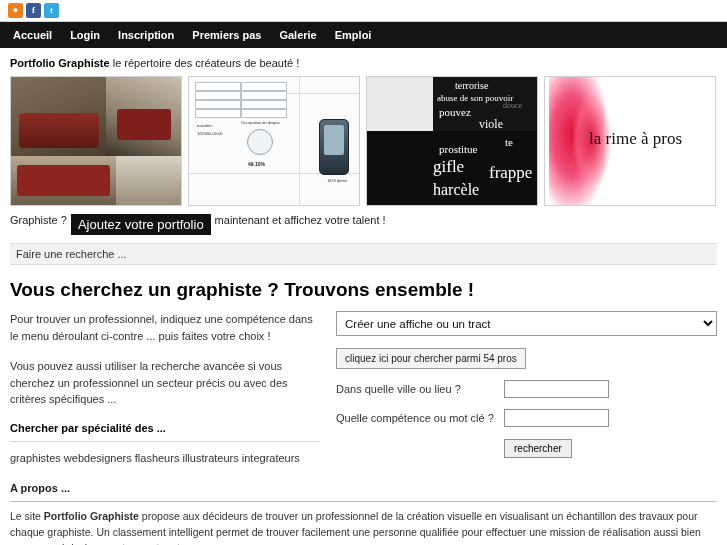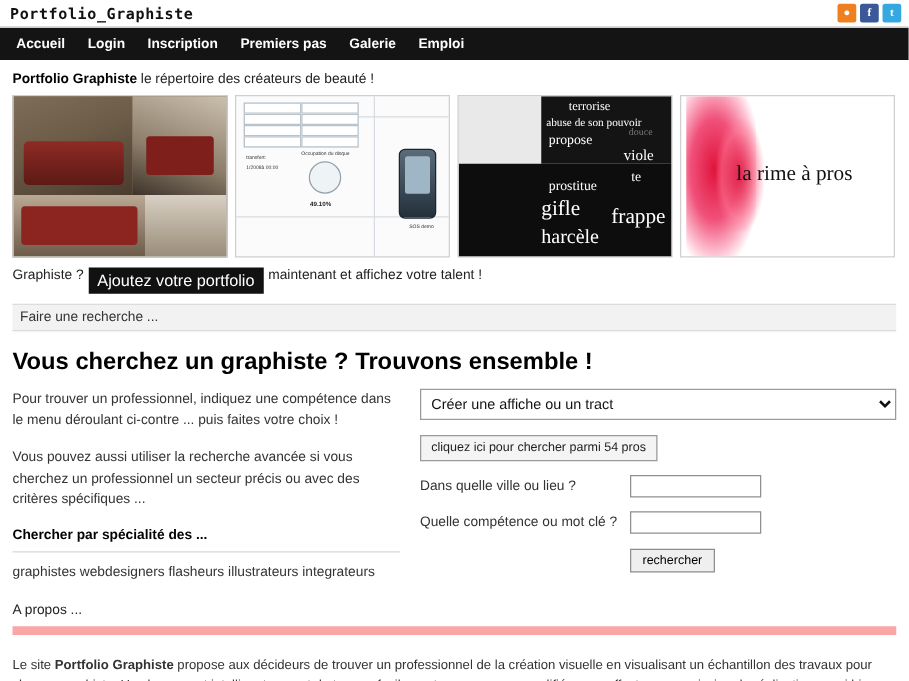--- a/index.html
+++ b/index.html
@@ -271,38 +271,37 @@
     font-size: 10px;
     padding: 3px 9px;
     cursor: pointer;
   }
 
   
   .about {
     margin: 18px 10px 0 10px;
   }
   .about h4 {
-    margin: 0 0 16px 0;
-    font-size: 11px;
-    font-weight: normal;
-    border-bottom: 7px solid #fca5a5;
+    margin: 0 0 6px 0;
+    font-size: 11px;
+    font-weight: bold;
+    border-bottom: 1px solid #fca5a5;
     padding-bottom: 7px;
   }
   .about p {
     margin: 0;
     font-size: 10.5px;
     line-height: 1.55;
     color: #333;
   }
 </style>
 </head>
 <body>
 
 <div class="topbar">
-  <div class="logo">Portfolio_Graphiste</div>
   <div class="social">
     <span class="s-ic s-rss">●</span>
     <span class="s-ic s-fb">f</span>
     <span class="s-ic s-tw">t</span>
   </div>
 </div>
 
 <div class="nav">
   <div class="nav-item">Accueil</div>
   <div class="nav-item">Login</div>
@@ -346,22 +345,22 @@
     <div class="phone"></div>
     <div class="lbl" style="right:12px; top:101px;">SOS demo</div>
   </div>
 
   <div class="thumb t3">
     <div class="blk" style="left:0; top:0; width:172px; height:54px; background:#e9e9e9;"></div>
     <div class="blk" style="left:0; top:54px; width:172px; height:76px;"></div>
     <div class="blk" style="left:66px; top:0; width:106px; height:54px; background:#141414;"></div>
     <div class="w" style="left:88px; top:3px; font-size:10px;">terrorise</div>
     <div class="w" style="left:70px; top:16px; font-size:9px;">abuse de son pouvoir</div>
-    <div class="w" style="left:72px; top:29px; font-size:11px;">propose</div>
-    <div class="w" style="left:132px; top:40px; font-size:12px;text-align:right;">viole</div>
+    <div class="w" style="left:72px; top:29px; font-size:11px;">pouvez</div>
+    <div class="w" style="left:112px; top:40px; font-size:12px;text-align:right;">viole</div>
     <div class="w" style="left:136px; top:24px; font-size:8px; color:#7a7a7a;">douce</div>
     <div class="w" style="left:72px; top:66px; font-size:11px;">prostitue</div>
     <div class="w" style="left:138px; top:59px; font-size:11px;">te</div>
     <div class="w" style="left:66px; top:80px; font-size:17px;">gifle</div>
     <div class="w" style="left:122px; top:86px; font-size:17px;">frappe</div>
     <div class="w" style="left:66px; top:104px; font-size:16px;">harcèle</div>
   </div>
 
   <div class="thumb t4">
     <div class="splash"></div>

